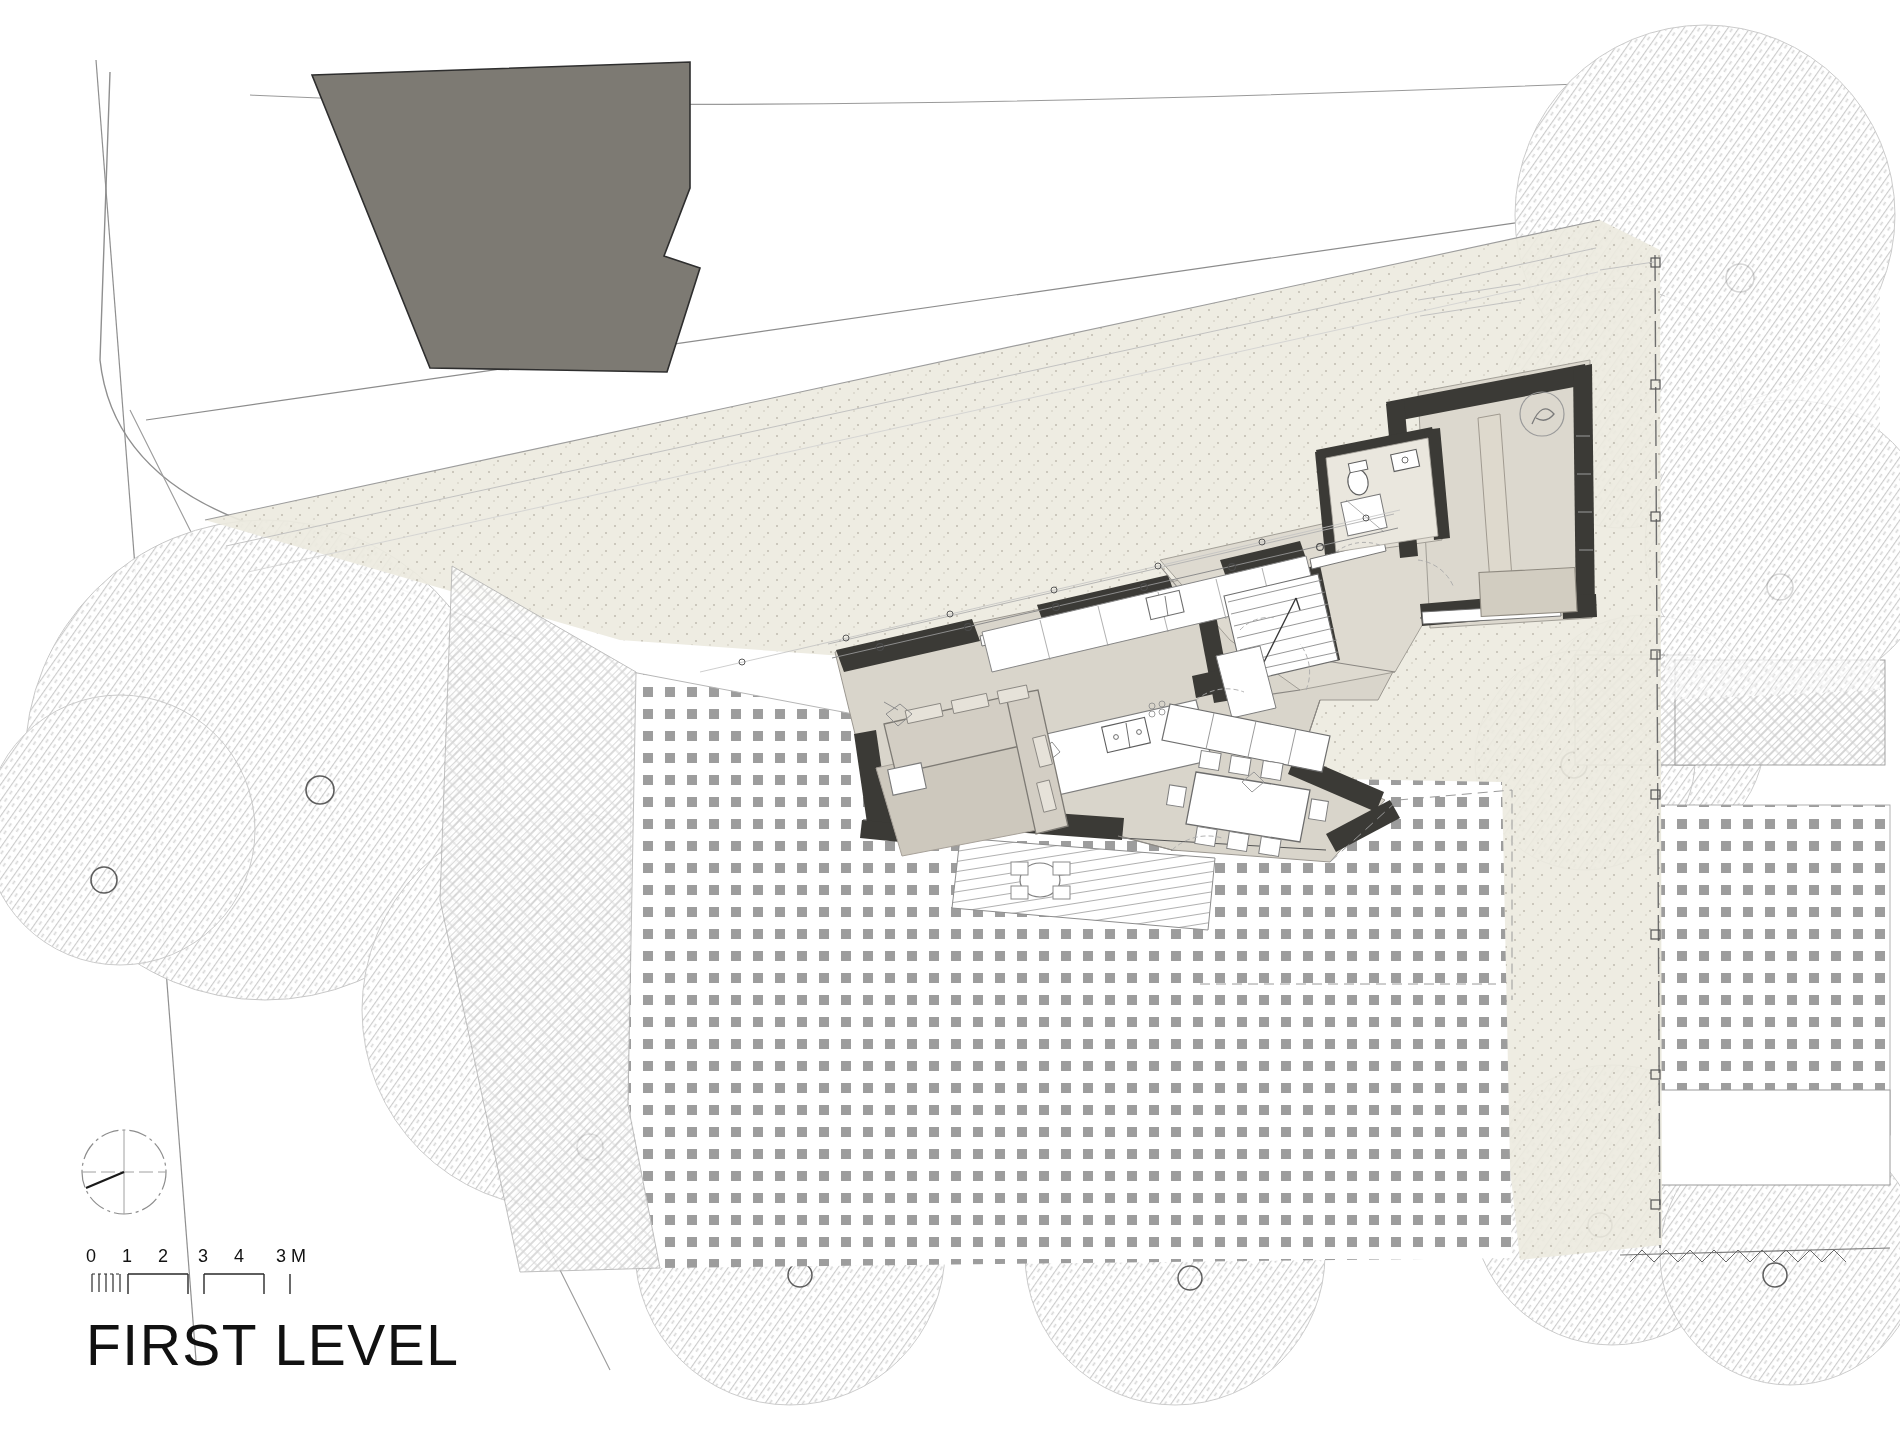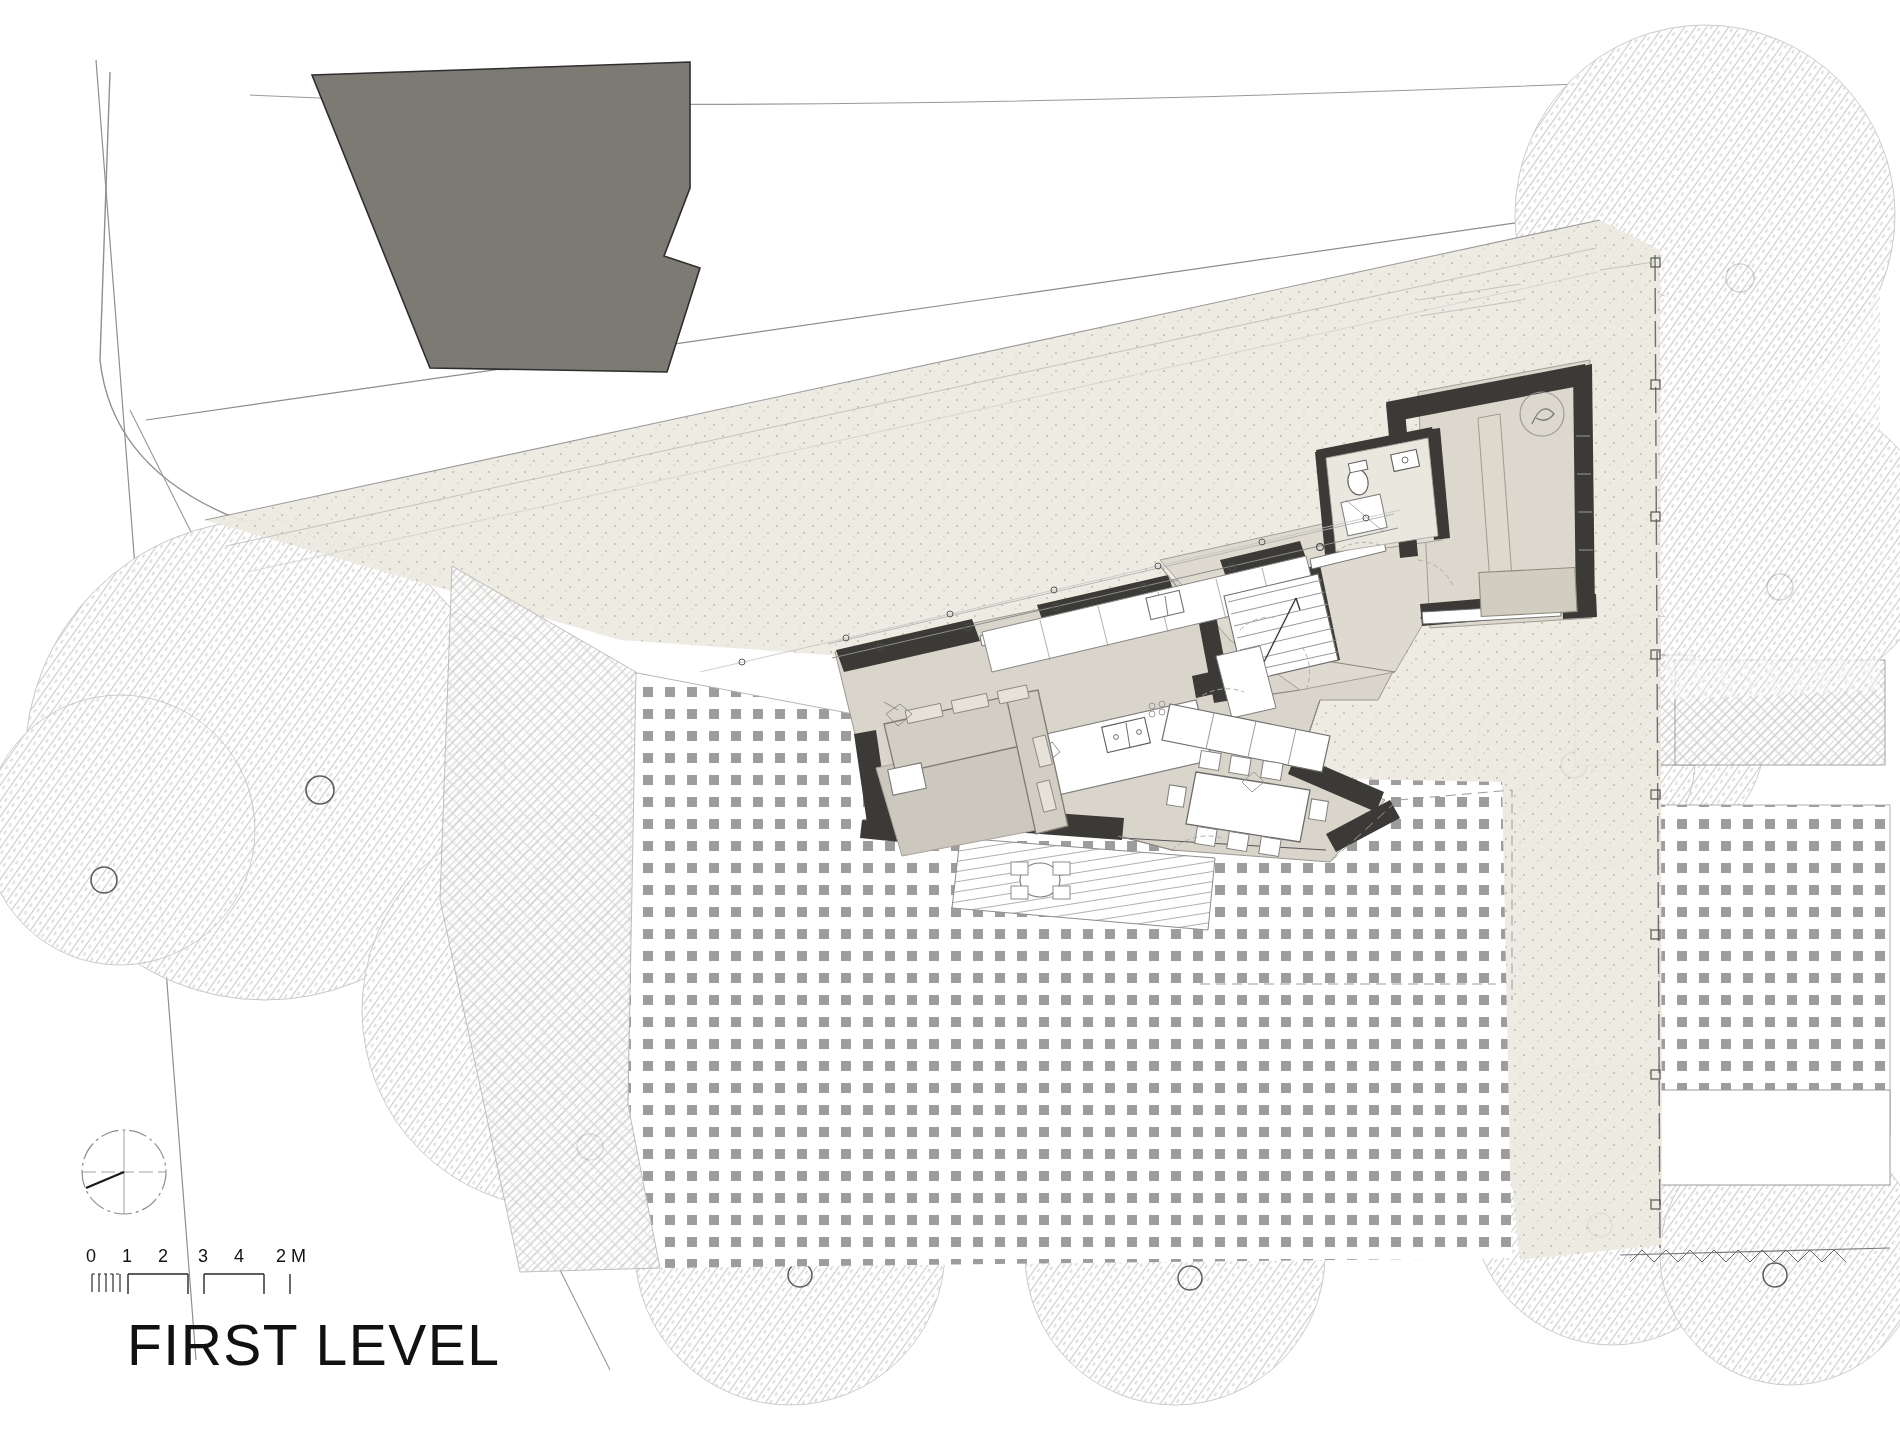--- a/index.html
+++ b/index.html
@@ -35,21 +35,20 @@
     height: 70px;
   }
   #plan-title {
     font-family: "Liberation Sans", sans-serif;
     font-size: 57px;
     font-weight: 400;
     letter-spacing: 1.5px;
     color: #111111;
     line-height: 60px;
     white-space: nowrap;
-    margin-left: 41px;
   }
   
   #scalebar-labels {
     position: absolute;
     left: 86px;
     top: 1246px;
     height: 22px;
     width: 260px;
   }
   .sb-num {
@@ -485,20 +484,20 @@
       <path d="M290,1274 L290,1294" stroke-width="1.4"></path>
     </g>
   </svg>
 
   <div id="scalebar-labels">
     <span class="sb-num" style="left:0px;">0</span>
     <span class="sb-num" style="left:36px;">1</span>
     <span class="sb-num" style="left:72px;">2</span>
     <span class="sb-num" style="left:112px;">3</span>
     <span class="sb-num" style="left:148px;">4</span>
-    <span class="sb-num" style="left:190px;">2 M</span>
+    <span class="sb-num" style="left:190px;">3 M</span>
   </div>
 
   <div id="title-block">
     <div id="plan-title">FIRST LEVEL</div>
   </div>
 
 </div>
 
 </body></html>

